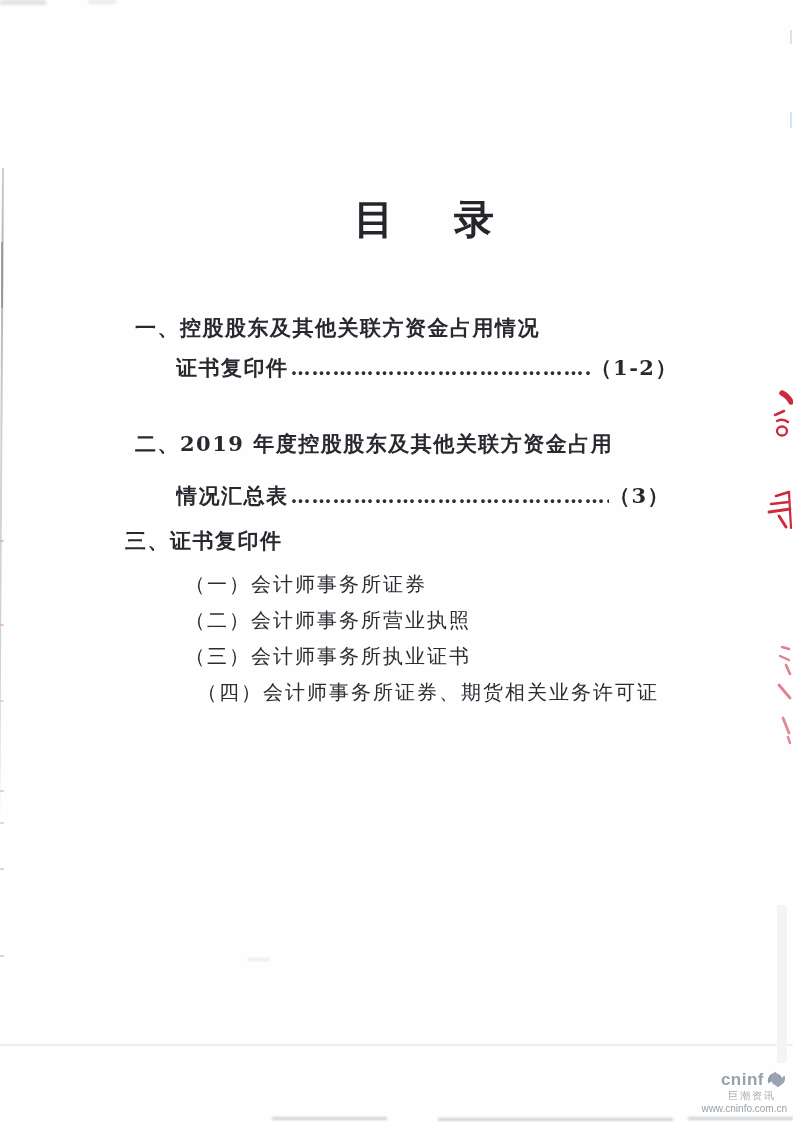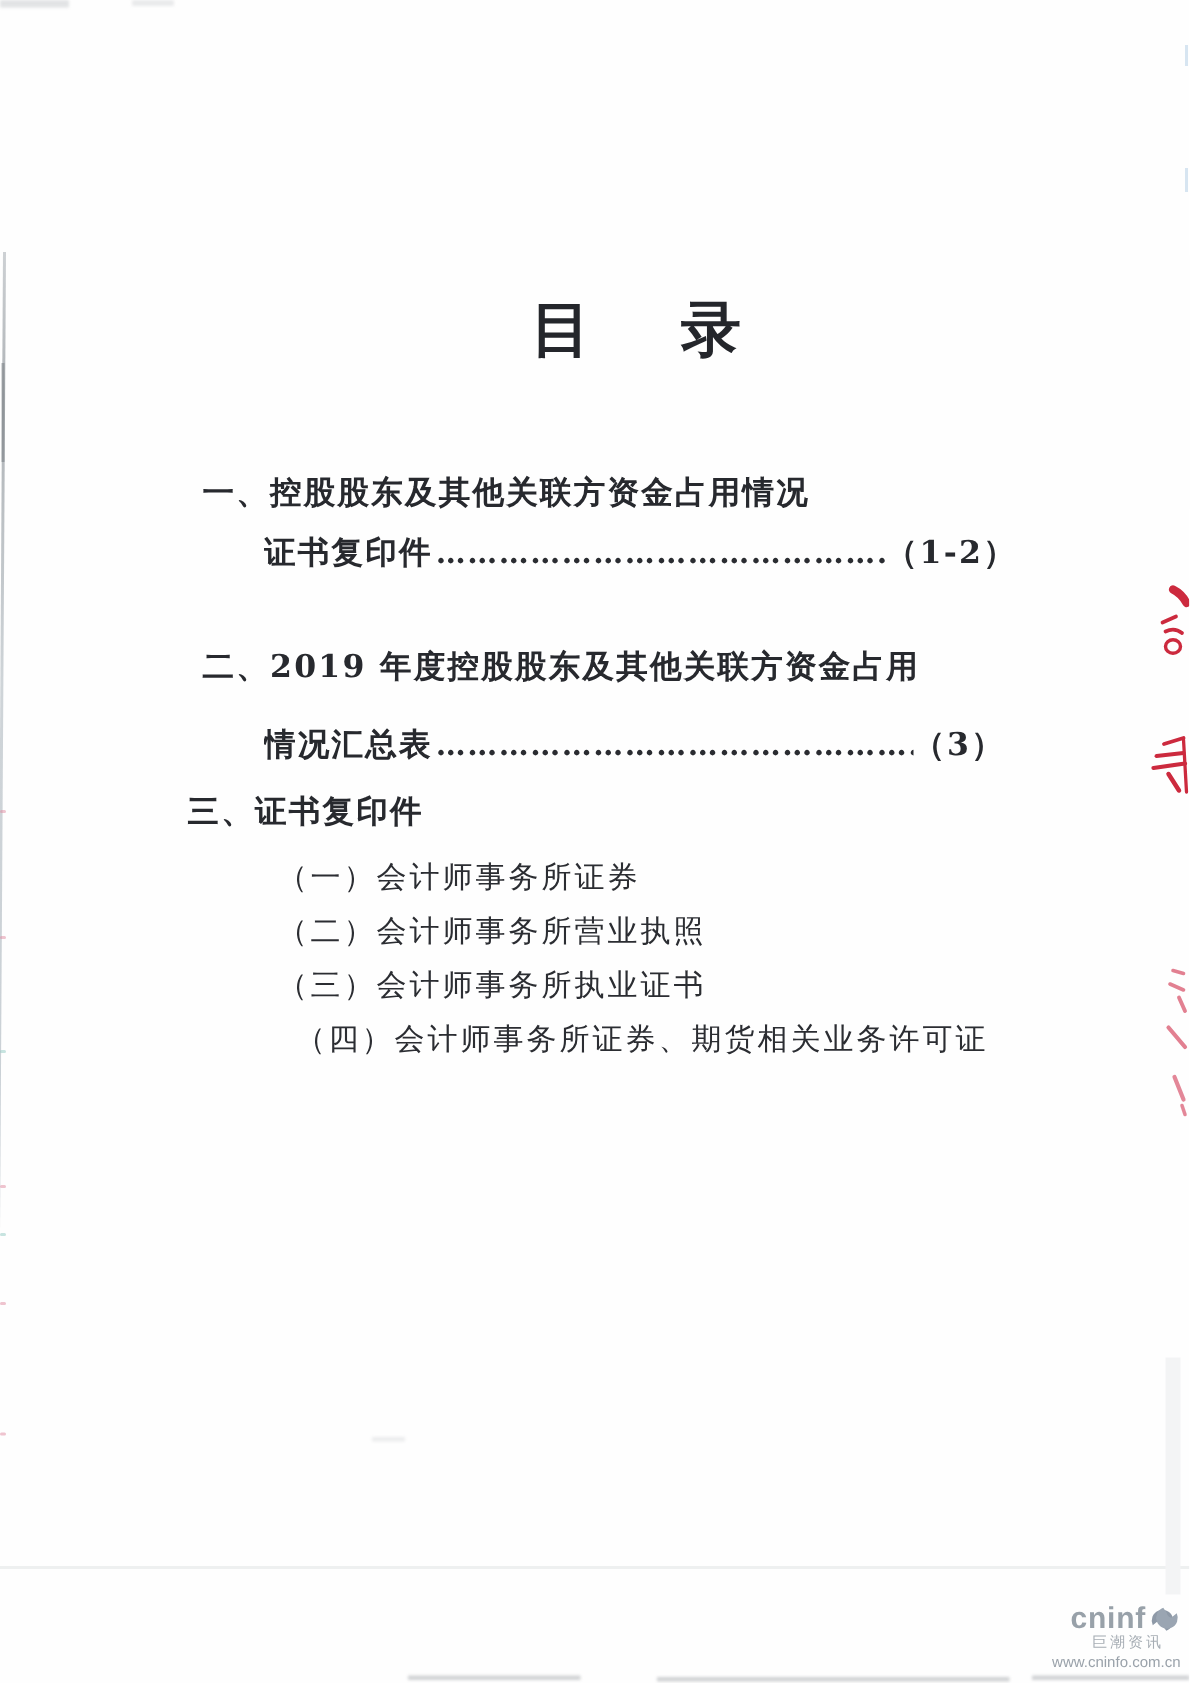--- a/index.html
+++ b/index.html
@@ -42,21 +42,21 @@
   #sub4{left:197px;top:679px;}
 
   
   #watermark{
     position:absolute;right:5px;top:1069px;width:96px;
     text-align:right;
     font-family:"Liberation Sans","DejaVu Sans",sans-serif;
     line-height:1.05;
   }
   .wm-row1{display:flex;align-items:center;justify-content:flex-end;gap:1px;}
-  .wm-brand{font-size:20px;font-weight:700;color:#98a1a9;letter-spacing:0.5px;}
+  .wm-brand{font-size:17px;font-weight:700;color:#98a1a9;letter-spacing:0.5px;}
   .wm-cn{font-size:10px;color:#a6adb4;letter-spacing:2px;margin-right:12px;margin-top:1px;}
   .wm-url{font-size:10px;color:#9aa2aa;margin-top:2px;margin-right:1px;}
 
   
   .artifact{position:absolute;pointer-events:none;}
   #left-line{
     left:2px;top:168px;width:2px;height:954px;
     background:linear-gradient(to bottom,
       rgba(146,154,161,.45) 0%,rgba(120,127,133,.6) 10%,
       rgba(168,178,185,.55) 30%,rgba(178,188,196,.7) 70%,

